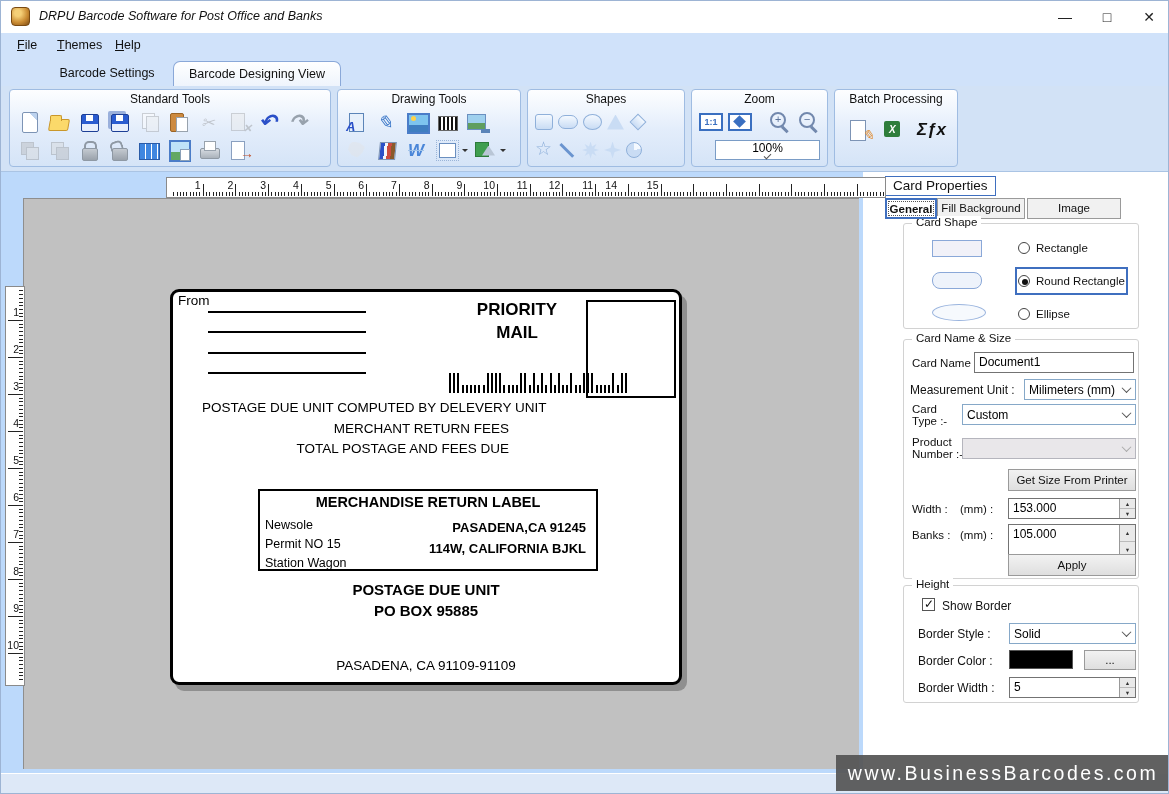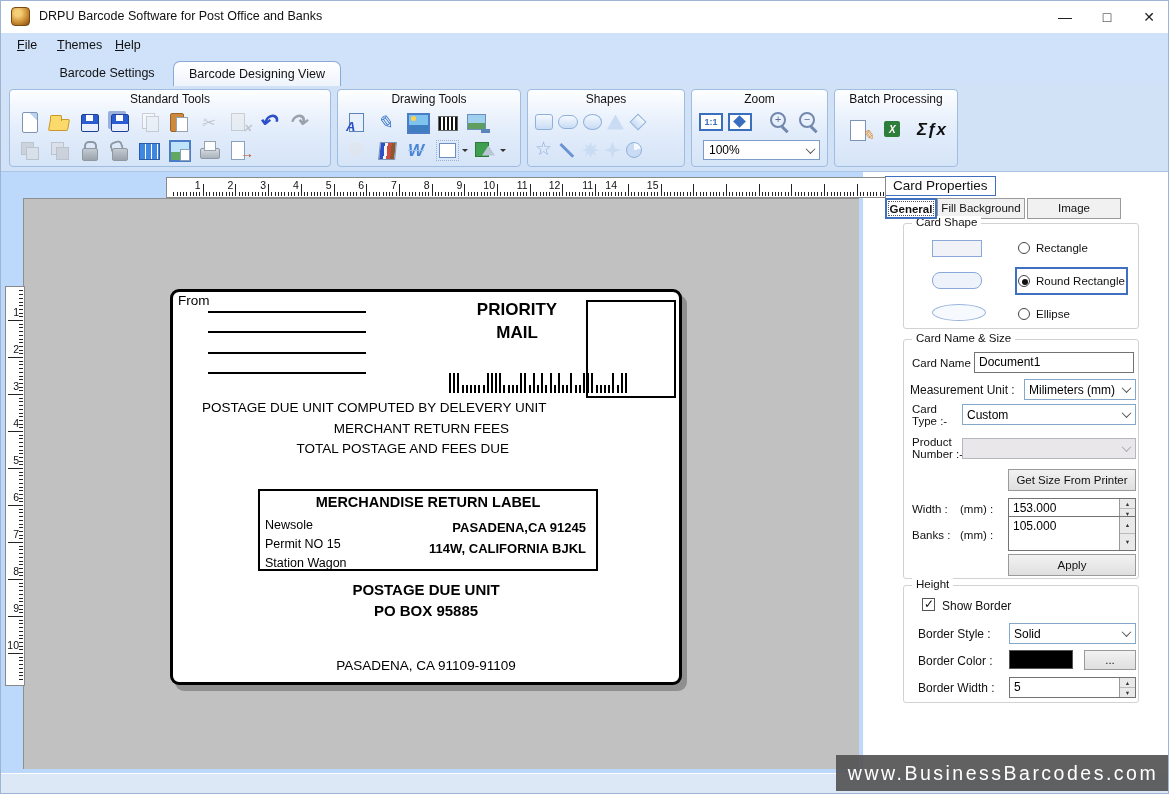--- a/index.html
+++ b/index.html
@@ -3,21 +3,21 @@
 <meta charset="utf-8">
 <style>
   html,body{margin:0;padding:0;background:#e9e9e9;}
   *{box-sizing:border-box;font-family:"Liberation Sans",sans-serif;}
   .app{position:relative;width:1169px;height:794px;background:#fff;overflow:hidden;border:1px solid #9db4d4;}
 
   
   .titlebar{position:absolute;left:0;top:0;width:1169px;height:32px;background:#fff;}
   .app-icon{position:absolute;left:10px;top:6px;width:19px;height:19px;border-radius:4px;
     background:radial-gradient(circle at 35% 30%,#f5cf77 20%,#c98a32 60%,#7d4c14);border:1px solid #7a4a12;}
-  .win-title{position:absolute;left:38px;top:8px;font-size:12.5px;color:#111;}
+  .win-title{position:absolute;left:38px;top:8px;font-size:12.5px;color:#111;font-style:italic;}
   .win-btn{position:absolute;top:0;width:38px;height:32px;text-align:center;line-height:32px;font-size:14px;color:#222;cursor:default;}
   .wb-min{right:86px;} .wb-max{right:44px;} .wb-close{right:2px;}
 
   
   .menubar{position:absolute;left:0;top:32px;width:1169px;height:24px;background:#d0e2fa;}
   .menu-item{position:absolute;top:0;height:24px;line-height:24px;padding:0 8px;font-size:12.5px;color:#111;}
   .mi-file{left:8px;} .mi-themes{left:48px;} .mi-help{left:106px;}
 
   
   .tabstrip{position:absolute;left:0;top:56px;width:1169px;height:29px;background:#d0e2fa;}
@@ -112,21 +112,21 @@
 
   .ic-11{width:24px;height:18px;border:2px solid #3a6fc0;color:#3a6fc0;background:#fff;font-size:9px;font-weight:bold;
     line-height:14px;text-align:center;flex:0 0 auto;}
   .ic-fit{position:relative;width:24px;height:18px;border:2px solid #3a6fc0;background:#fff;flex:0 0 auto;}
   .ic-fit::after{content:"";position:absolute;left:5px;top:2px;width:9px;height:9px;background:#3a6fc0;transform:rotate(45deg);}
   .ic-zin,.ic-zout{width:24px;height:24px;}
   .ic-zin::before,.ic-zout::before{position:absolute;left:3px;top:2px;width:12px;height:12px;border:2px solid #7288ad;border-radius:50%;
     font-size:11px;line-height:11px;text-align:center;color:#5a7299;}
   .ic-zin::before{content:"+";} .ic-zout::before{content:"−";}
   .ic-zin::after,.ic-zout::after{content:"";position:absolute;right:2px;bottom:4px;width:8px;height:2.5px;background:#7288ad;transform:rotate(45deg);}
-  .zoom-select{display:flex;align-items:center;width:118px;height:20px;background:#fff;border:1px solid #7a9cc6;padding:0 5px;font-size:12px;margin-left:4px;}
+  .zoom-select{display:flex;align-items:center;width:118px;height:20px;background:#fff;border:1px solid #7a9cc6;padding:0 23px;font-size:12px;margin-left:16px;flex-direction:column;}
   .zoom-select span{flex:1;}
   .chev{width:7px;height:7px;border:solid #555;border-width:0 0 1.6px 1.6px;transform:rotate(-45deg) translate(1px,-1px);}
   .sigma-fx{font-size:17px;font-weight:bold;font-style:italic;color:#111;flex:0 0 auto;}
 
   
   .workarea{position:absolute;left:0;top:171px;width:862px;height:601px;background:#bcd9fb;}
   .rightpanel{position:absolute;left:862px;top:171px;width:307px;height:601px;background:#fff;}
   .canvas{position:absolute;left:22px;top:26px;width:836px;height:571px;background:#c1c1c1;border-top:1px solid #8e8e8e;border-left:1px solid #8e8e8e;}
 
   .h-ruler{position:absolute;left:165px;top:5px;width:720px;height:21px;background:#fff;border:1px solid #8a8a8a;z-index:3;}
@@ -816,21 +816,21 @@
       <span class="plabel" style="left:56px;top:163px">(mm) :</span>
       <div class="spin" style="left:104px;top:158px;width:128px;height:21px">
         <span class="val">153.000</span>
         <span class="btns">
             <b class="up"></b>
             <b class="dn"></b>
           </span>
       </div>
       <span class="plabel" style="left:8px;top:189px">Banks :</span>
       <span class="plabel" style="left:56px;top:189px">(mm) :</span>
-      <div class="spin" style="left:104px;top:176px;width:128px;height:35px">
+      <div class="spin" style="left:104px;top:184px;width:128px;height:35px">
         <span class="val">105.000</span>
         <span class="btns">
             <b class="up"></b>
             <b class="dn"></b>
           </span>
       </div>
       <div class="pbtn" style="left:104px;top:214px;width:128px;height:22px">Apply</div>
     </div>
 
     <div class="gbox gb-border">

